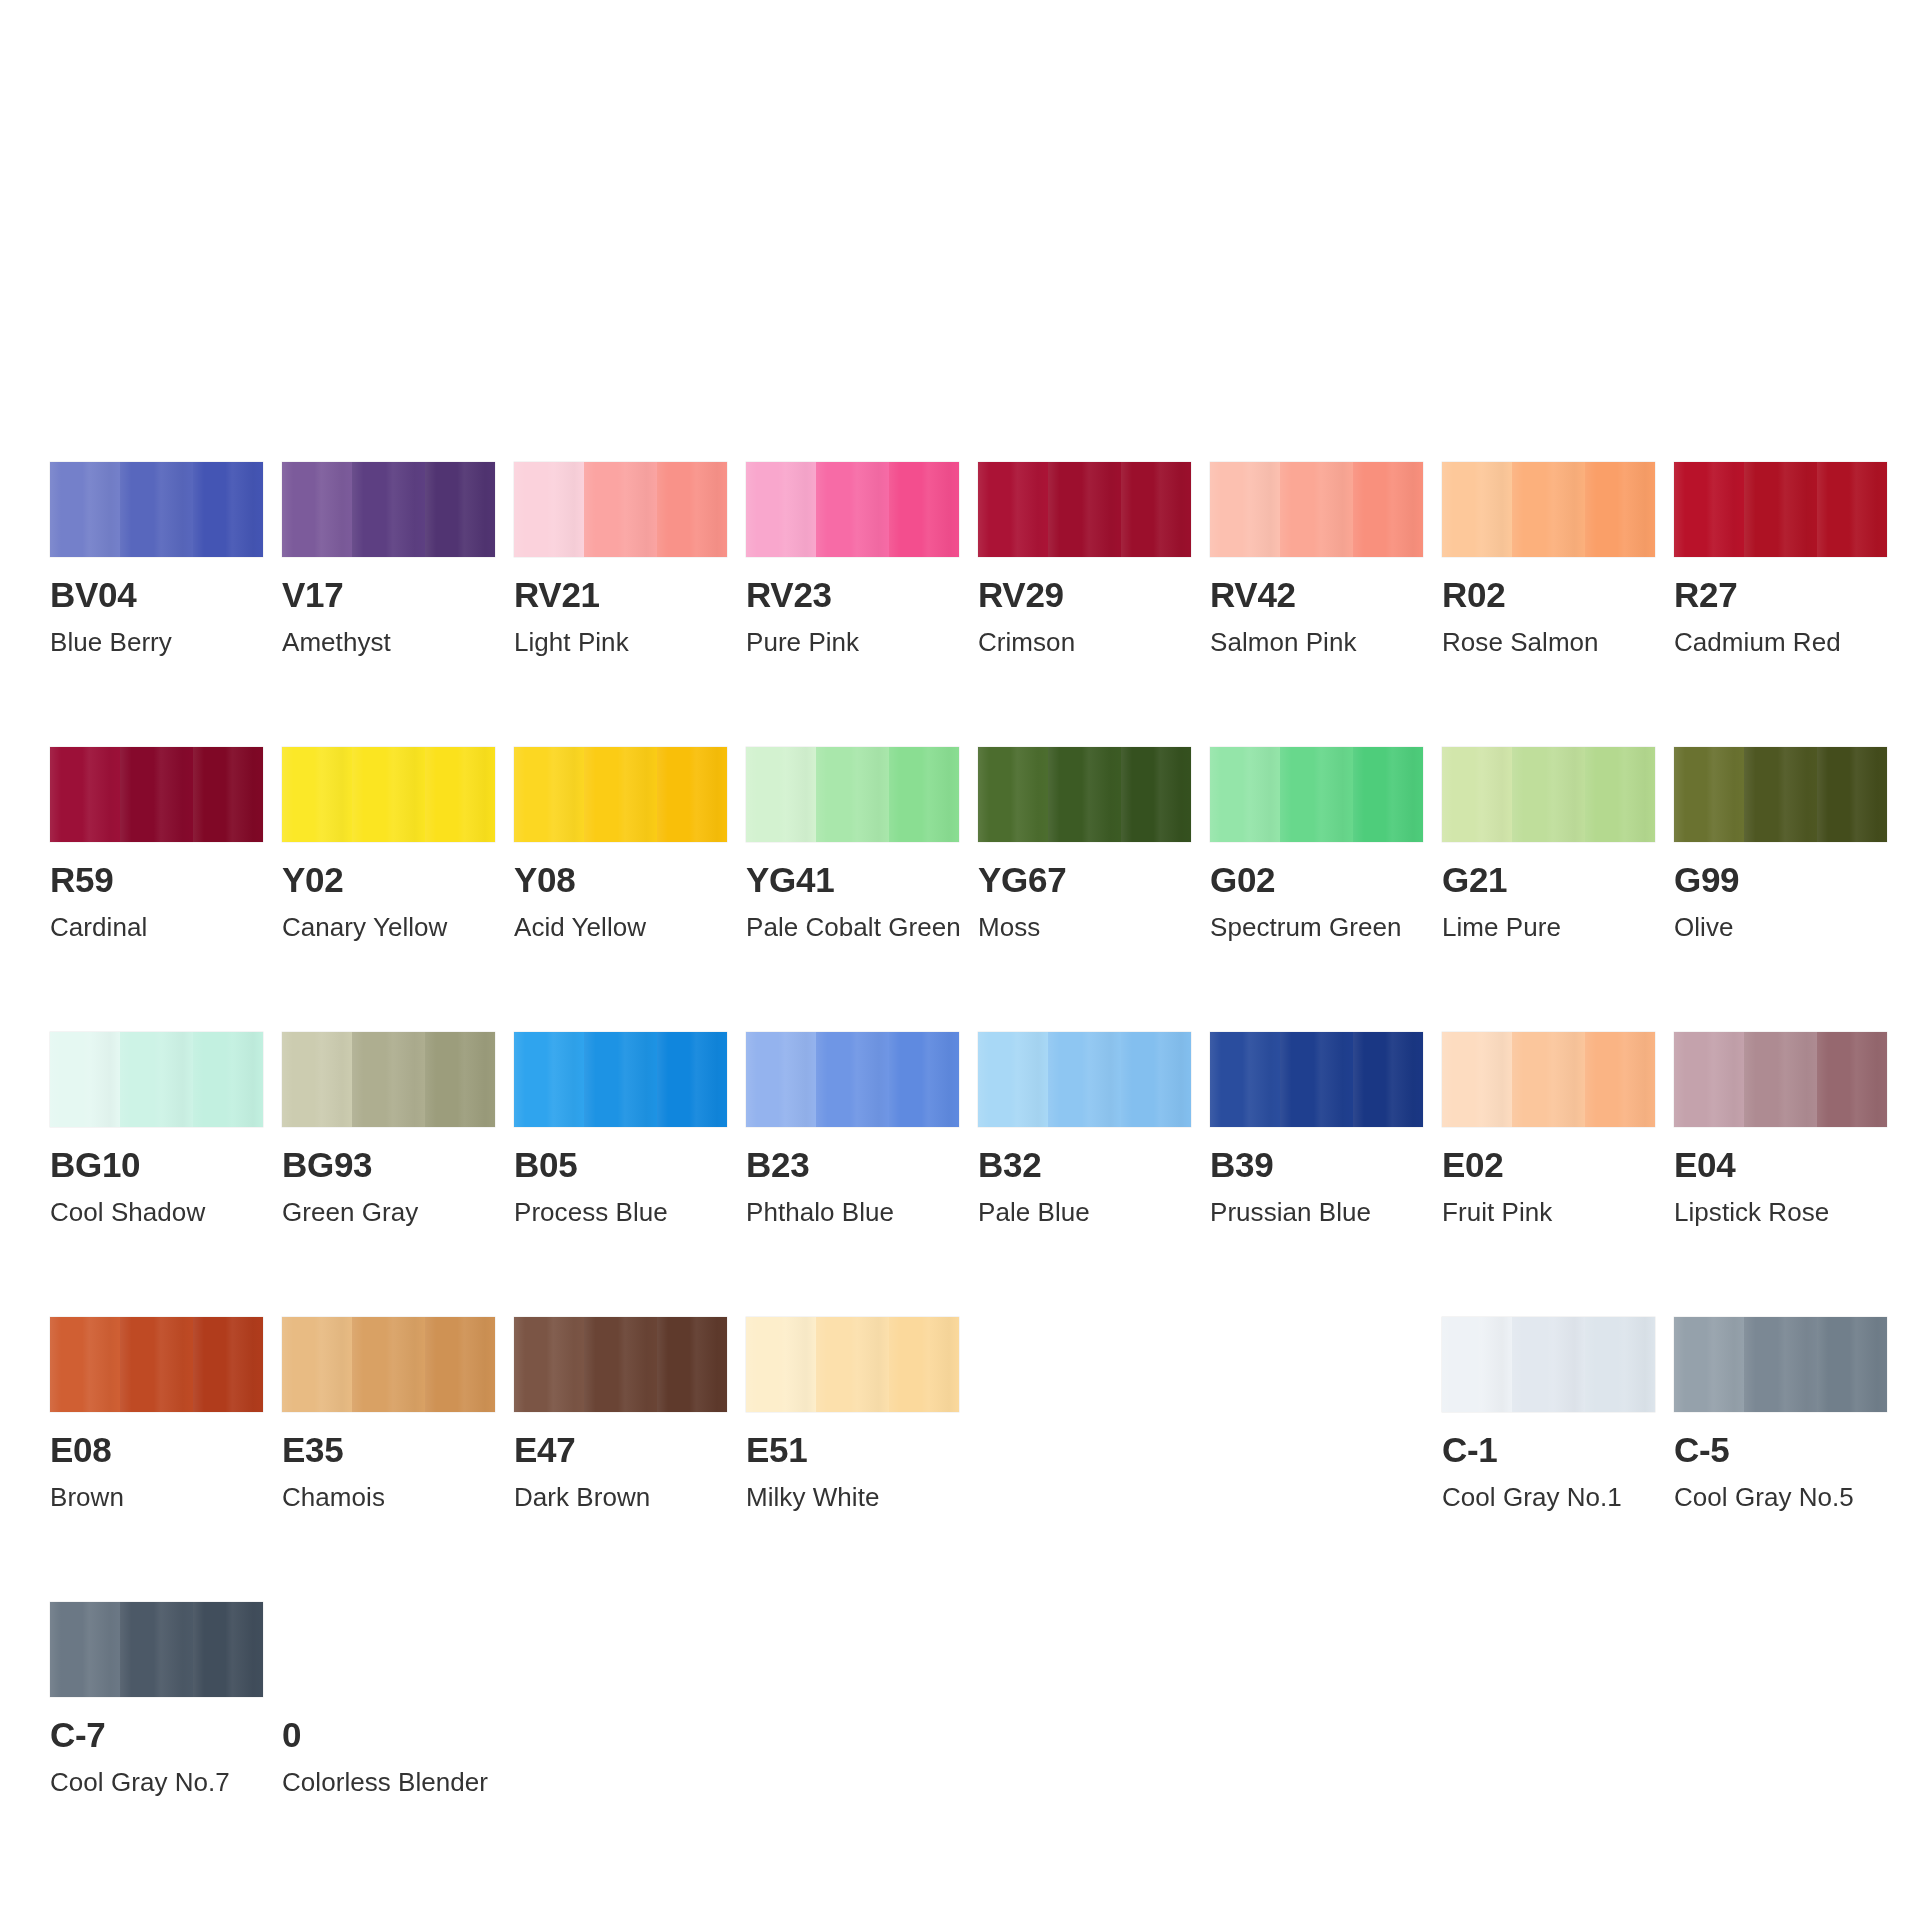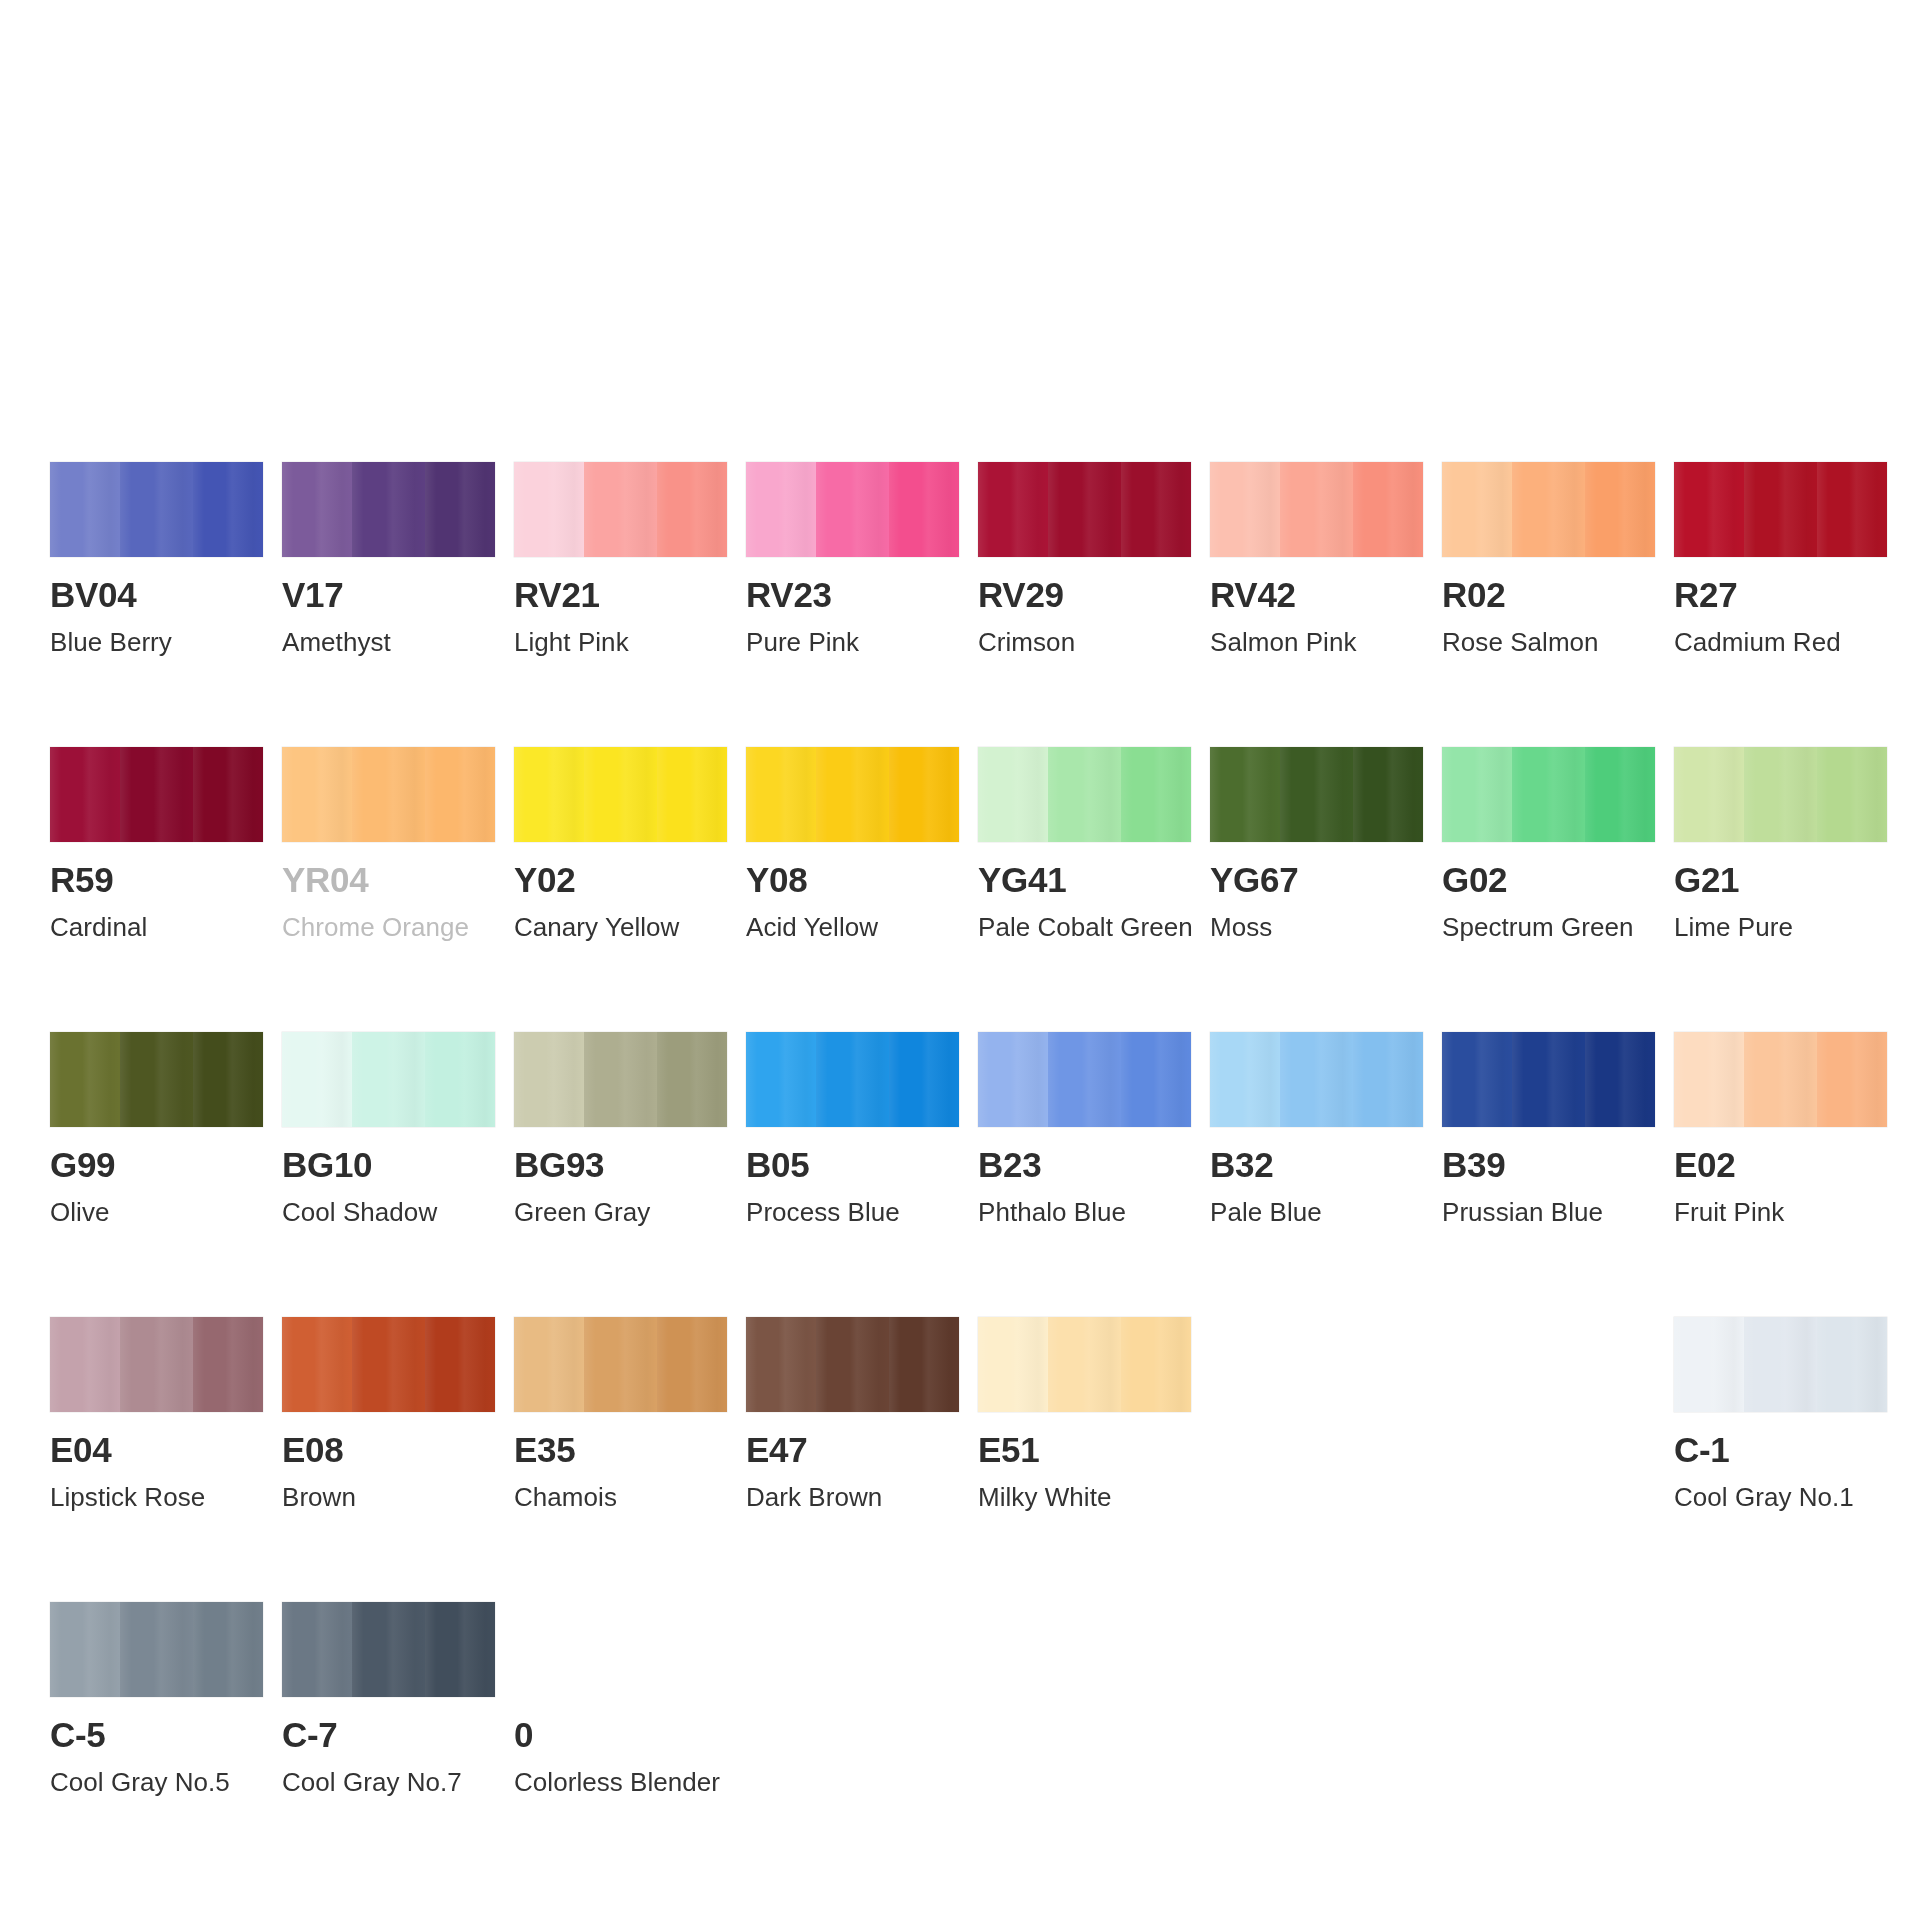--- a/index.html
+++ b/index.html
@@ -177,29 +177,20 @@
       </div>
       <div class="swatch-cell">
         <div class="swatch-bar">
           <div class="band band-1" style="background: rgb(156, 16, 56);"></div>
           <div class="band band-2" style="background: rgb(134, 9, 44);"></div>
           <div class="band band-3" style="background: rgb(128, 8, 38);"></div>
         </div>
         <div class="swatch-code">R59</div>
         <div class="swatch-name">Cardinal</div>
       </div>
-      <div class="swatch-cell is-muted">
-        <div class="swatch-bar">
-          <div class="band band-1" style="background: rgb(253, 197, 129);"></div>
-          <div class="band band-2" style="background: rgb(252, 187, 114);"></div>
-          <div class="band band-3" style="background: rgb(252, 183, 108);"></div>
-        </div>
-        <div class="swatch-code">YR04</div>
-        <div class="swatch-name">Chrome Orange</div>
-      </div>
       <div class="swatch-cell">
         <div class="swatch-bar">
           <div class="band band-1" style="background: rgb(251, 232, 40);"></div>
           <div class="band band-2" style="background: rgb(251, 229, 33);"></div>
           <div class="band band-3" style="background: rgb(251, 225, 28);"></div>
         </div>
         <div class="swatch-code">Y02</div>
         <div class="swatch-name">Canary Yellow</div>
       </div>
       <div class="swatch-cell">

